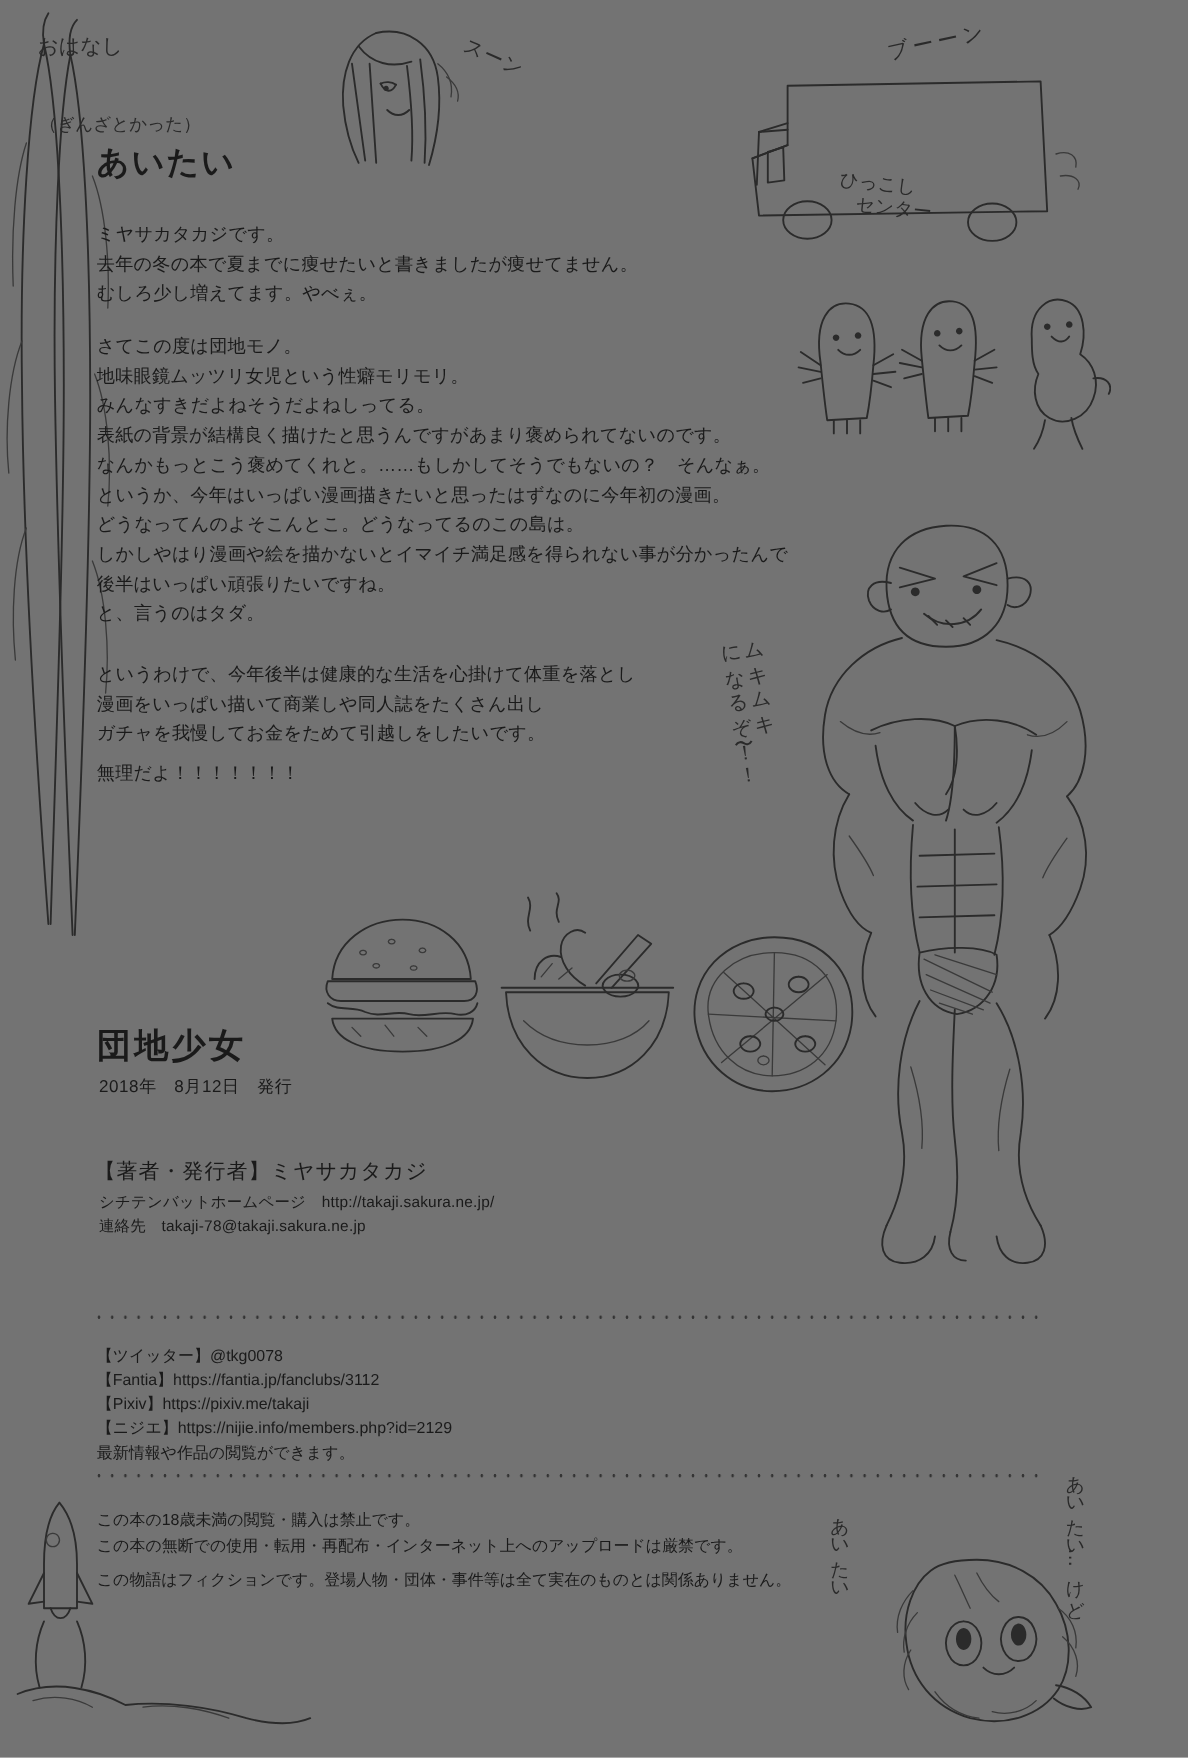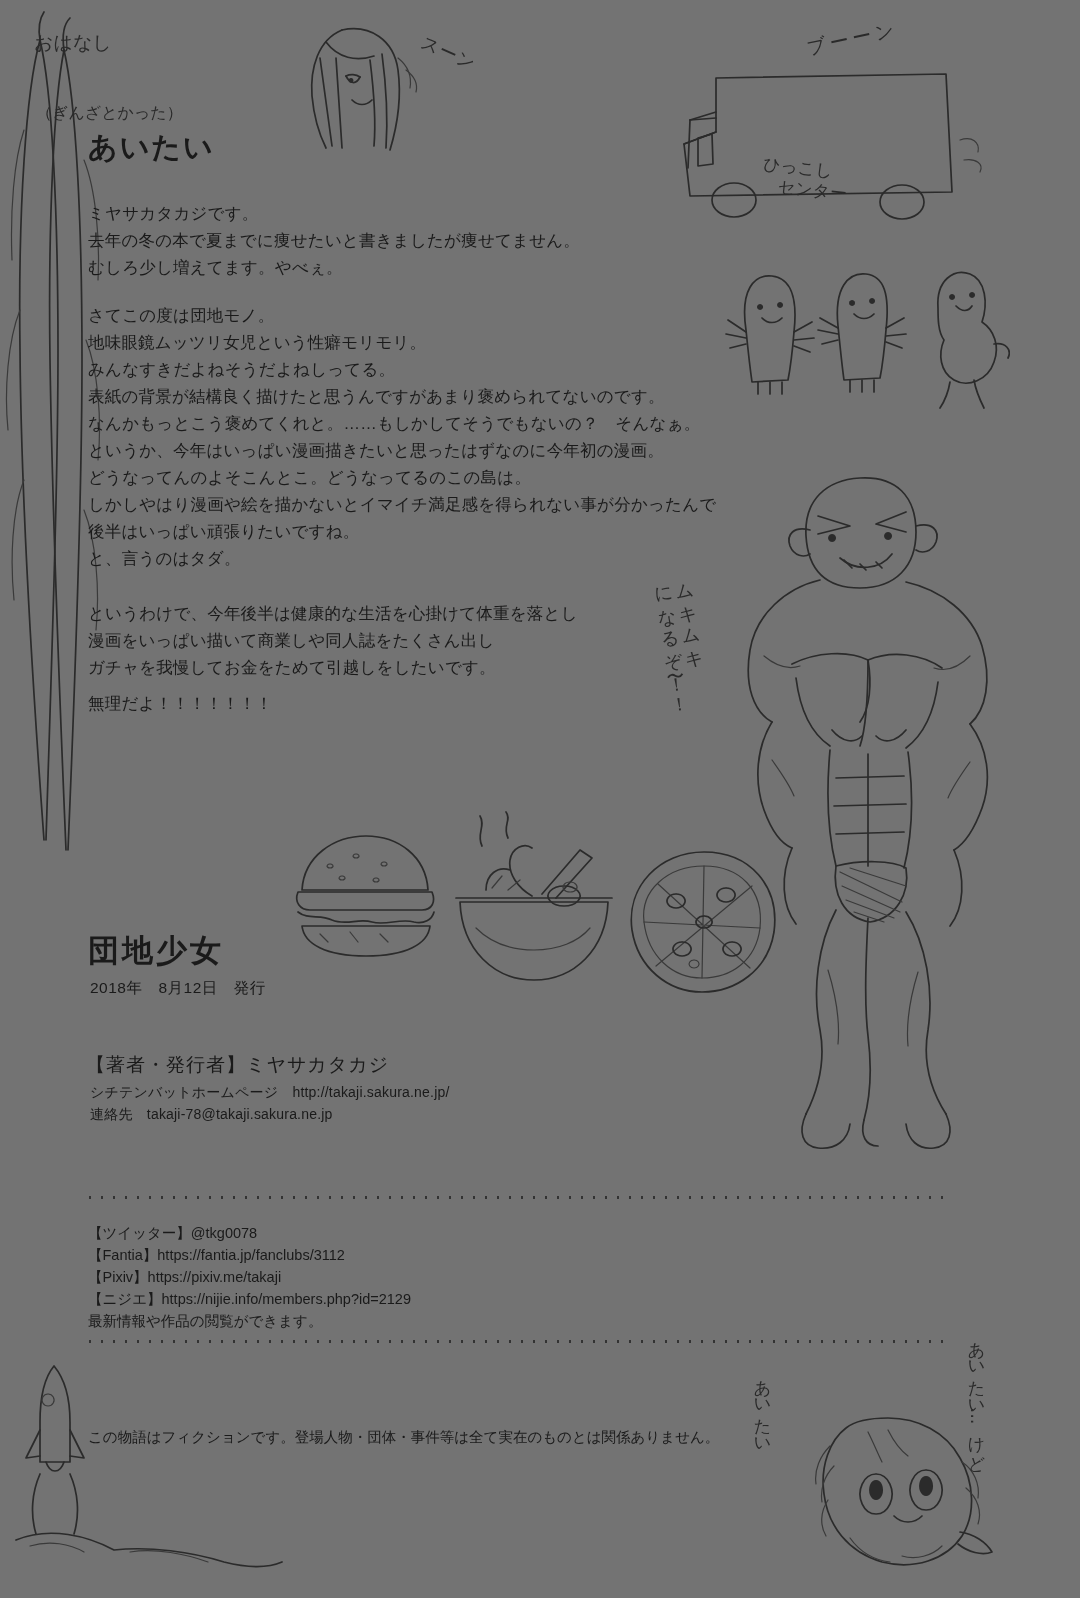--- a/index.html
+++ b/index.html
@@ -399,15 +399,17 @@
   <div class="colophon-line" id="mail-line">連絡先　takaji-78@takaji.sakura.ne.jp</div>
 
   <div class="dotline" id="dot1"></div>
   <div class="links-block">【ツイッター】@tkg0078
 【Fantia】https://fantia.jp/fanclubs/3112
 【Pixiv】https://pixiv.me/takaji
 【ニジエ】https://nijie.info/members.php?id=2129
 最新情報や作品の閲覧ができます。</div>
   <div class="dotline" id="dot2"></div>
 
+  <div class="notice-block">この本の18歳未満の閲覧・購入は禁止です。
+この本の無断での使用・転用・再配布・インターネット上へのアップロードは厳禁です。</div>
   <div class="fiction-block">この物語はフィクションです。登場人物・団体・事件等は全て実在のものとは関係ありません。</div>
 
 </div>
 
 </body></html>

